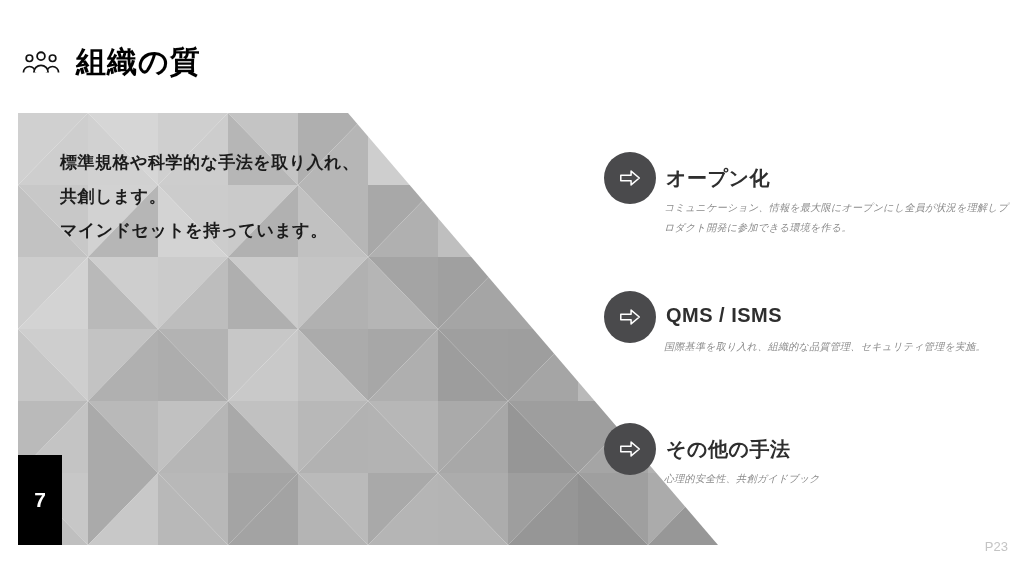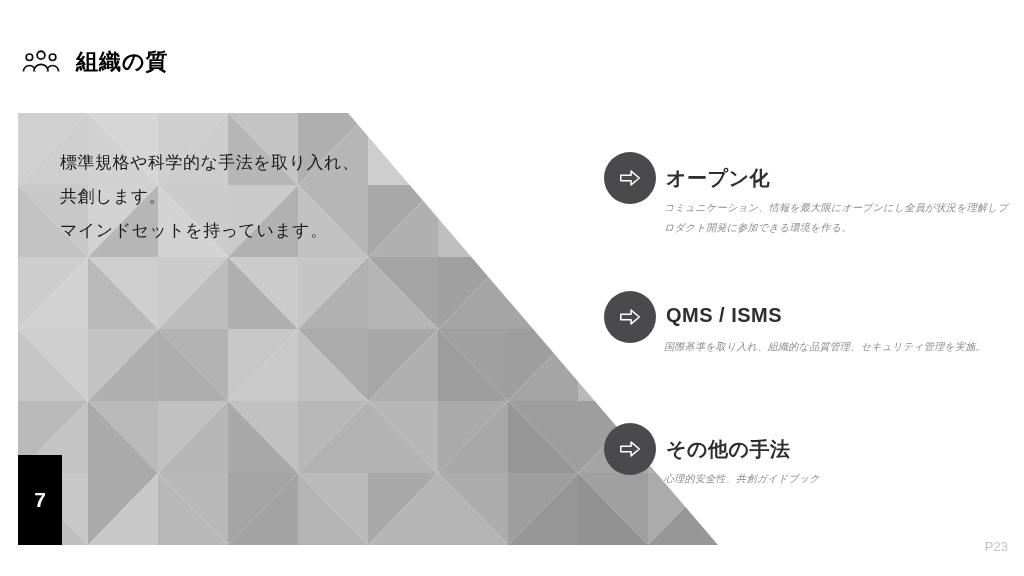--- a/index.html
+++ b/index.html
@@ -11,34 +11,34 @@
     font-family:"Liberation Sans","DejaVu Sans",sans-serif;
     margin:0 auto;
   }
   
   .header{
     position:absolute;left:20px;top:42px;
     display:flex;align-items:center;gap:14px;
   }
   .header .icon-wrap{width:42px;height:40px;display:flex;align-items:center;justify-content:center;}
   .page-title{
-    font-size:22px;font-weight:700;color:var(--accent,#000);
+    font-size:30px;font-weight:700;color:var(--accent,#000);
     letter-spacing:1px;
   }
   
   .poly{position:absolute;left:18px;top:113px;width:700px;height:432px;}
   
   .intro{
     position:absolute;left:60px;top:146px;
     font-size:17px;line-height:34px;
     color:var(--body-text,#1b1b1b);
     letter-spacing:0.5px;
     z-index:3;
   }
-  .intro .line{display:block;}
+  .intro .line{display:block;font-weight:bold;}
   
   .item{
     position:absolute;left:604px;width:404px;z-index:3;
   }
   .item .badge{
     position:absolute;left:0;top:0;
     width:52px;height:52px;border-radius:50%;
     background:var(--badge,#4a4a4c);
     display:flex;align-items:center;justify-content:center;
   }

